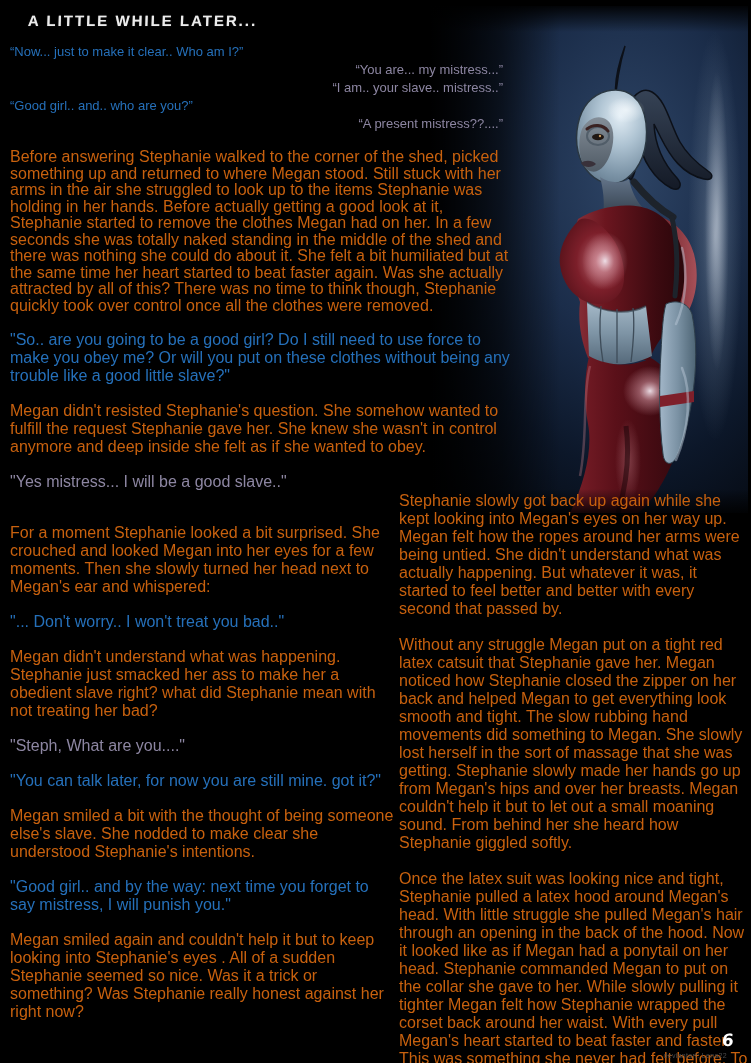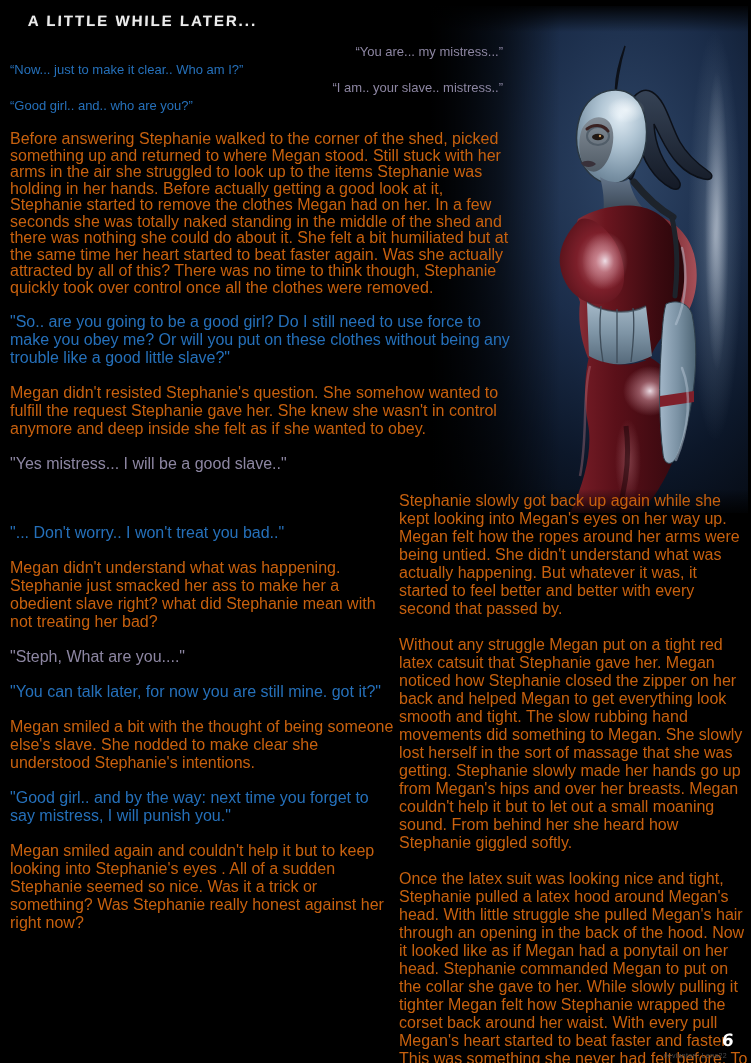--- a/index.html
+++ b/index.html
@@ -198,45 +198,47 @@
     <rect x="0" y="0" width="318" height="26" fill="url(#fadeT)"></rect>
     <rect x="0" y="483" width="318" height="24" fill="url(#fadeB)"></rect>
   </svg>
 </div>
 
 <div id="top-section" class="abs">
   <h1 id="story-title">A LITTLE WHILE LATER...</h1>
 
   <div class="dialogue">
 
+      <p class="dline stephanie left">“Now... just to make it clear.. Who am I?”</p>
+
       <p class="dline megan right">“You are... my mistress...”</p>
 
-      <p class="dline stephanie left">“Now... just to make it clear.. Who am I?”</p>
-
       <p class="dline megan right">“I am.. your slave.. mistress..”</p>
 
       <p class="dline stephanie left">“Good girl.. and.. who are you?”</p>
 
 
+      <p class="dline megan right">“A present mistress??....”</p>
     </div>
 
   <div class="paras">
 
       <p class="para narration">Before answering Stephanie walked to the corner of the shed, picked something up and returned to where Megan stood. Still stuck with her arms in the air she struggled to look up to the items Stephanie was holding in her hands. Before actually getting a good look at it, Stephanie started to remove the clothes Megan had on her. In a few seconds she was totally naked standing in the middle of the shed and there was nothing she could do about it. She felt a bit humiliated but at the same time her heart started to beat faster again. Was she actually attracted by all of this? There was no time to think though, Stephanie quickly took over control once all the clothes were removed.</p>
 
       <p class="para stephanie">"So.. are you going to be a good girl? Do I still need to use force to make you obey me? Or will you put on these clothes without being any trouble like a good little slave?"</p>
 
       <p class="para narration">Megan didn't resisted Stephanie's question. She somehow wanted to fulfill the request Stephanie gave her. She knew she wasn't in control anymore and deep inside she felt as if she wanted to obey.</p>
 
       <p class="para megan">"Yes mistress... I will be a good slave.."</p>
     </div>
 </div>
 
 <div id="left-column" class="abs">
 
+    <p class="para narration">For a moment Stephanie looked a bit surprised. She crouched and looked Megan into her eyes for a few moments. Then she slowly turned her head next to Megan's ear and whispered:</p>
 
     <p class="para stephanie">"... Don't worry.. I won't treat you bad.."</p>
 
     <p class="para narration">Megan didn't understand what was happening. Stephanie just smacked her ass to make her a obedient slave right? what did Stephanie mean with not treating her bad?</p>
 
     <p class="para megan">"Steph, What are you...."</p>
 
 
     <p class="para stephanie">"You can talk later, for now you are still mine. got it?"</p>
 

